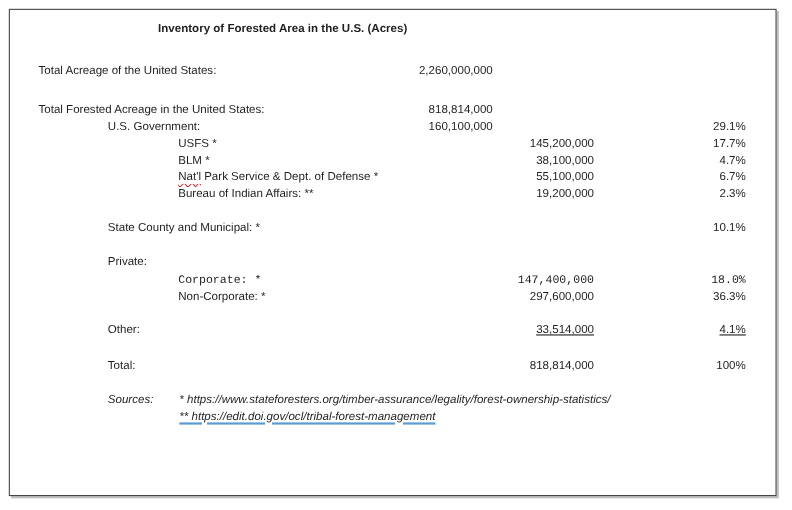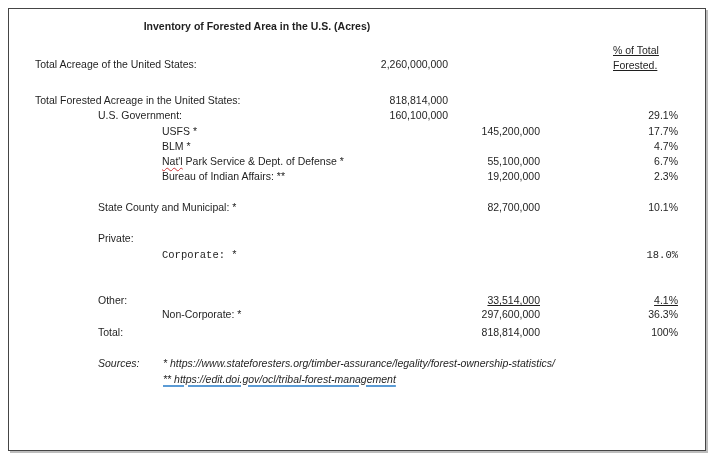--- a/index.html
+++ b/index.html
@@ -74,24 +74,20 @@
 </style>
 </head>
 <body style="--text-color: #1f1f1f; --border-color: #454545; --shadow-color: #bdbdbd; --spell-color: #d13438; --link-underline-color: #5b9bd5;">
 
 <div class="frame"></div>
 
 <div class="doc">
 
   <div class="title">Inventory of Forested Area in the U.S. (Acres)</div>
 
-  <div class="pct-header">
-    <div>% of Total</div>
-    <div>Forested.</div>
-  </div>
 
   <div id="rows">
       <div class="row" style="top: 57px;">
     <span class="row-label indent-0">Total Acreage of the United States:</span>
     <span class="row-amount col2">2,260,000,000</span>
     <span class="row-pct"></span>
   </div>
       <div class="row" style="top: 93px;">
     <span class="row-label indent-0">Total Forested Acreage in the United States:</span>
     <span class="row-amount col2">818,814,000</span>
@@ -102,47 +98,48 @@
     <span class="row-amount col2">160,100,000</span>
     <span class="row-pct">29.1%</span>
   </div>
       <div class="row" style="top: 124px;">
     <span class="row-label indent-2">USFS *</span>
     <span class="row-amount col3">145,200,000</span>
     <span class="row-pct">17.7%</span>
   </div>
       <div class="row" style="top: 139px;">
     <span class="row-label indent-2">BLM *</span>
+    <span class="row-amount col3">38,100,000</span>
     <span class="row-pct">4.7%</span>
   </div>
       <div class="row" style="top: 154px;">
     <span class="row-label indent-2"><span class="spell-error">Nat'l</span> Park Service &amp; Dept. of Defense *</span>
     <span class="row-amount col3">55,100,000</span>
     <span class="row-pct">6.7%</span>
   </div>
       <div class="row" style="top: 169px;">
     <span class="row-label indent-2">Bureau of Indian Affairs: **</span>
     <span class="row-amount col3">19,200,000</span>
     <span class="row-pct">2.3%</span>
   </div>
       <div class="row" style="top: 200px;">
     <span class="row-label indent-1">State County and Municipal: *</span>
-    <span class="row-amount col3">82,700,000</span>
     <span class="row-pct">10.1%</span>
   </div>
       <div class="row" style="top: 231px;">
     <span class="row-label indent-1">Private:</span>
     <span class="row-amount col3"></span>
     <span class="row-pct"></span>
   </div>
       <div class="row" style="top: 248px; font-family: Liberation Mono, monospace;">
     <span class="row-label indent-2">Corporate: *</span>
+    <span class="row-amount col3">147,400,000</span>
     <span class="row-pct">18.0%</span>
   </div>
-      <div class="row" style="top: 263px; margin-top: 44px;">
+      <div class="row" style="top: 263px;">
     <span class="row-label indent-2">Non-Corporate: *</span>
     <span class="row-amount col3">297,600,000</span>
     <span class="row-pct">36.3%</span>
   </div>
       <div class="row" style="top: 293px;">
     <span class="row-label indent-1">Other:</span>
     <span class="row-amount col3 u">33,514,000</span>
     <span class="row-pct u">4.1%</span>
   </div>
       <div class="row" style="top: 325px;">

